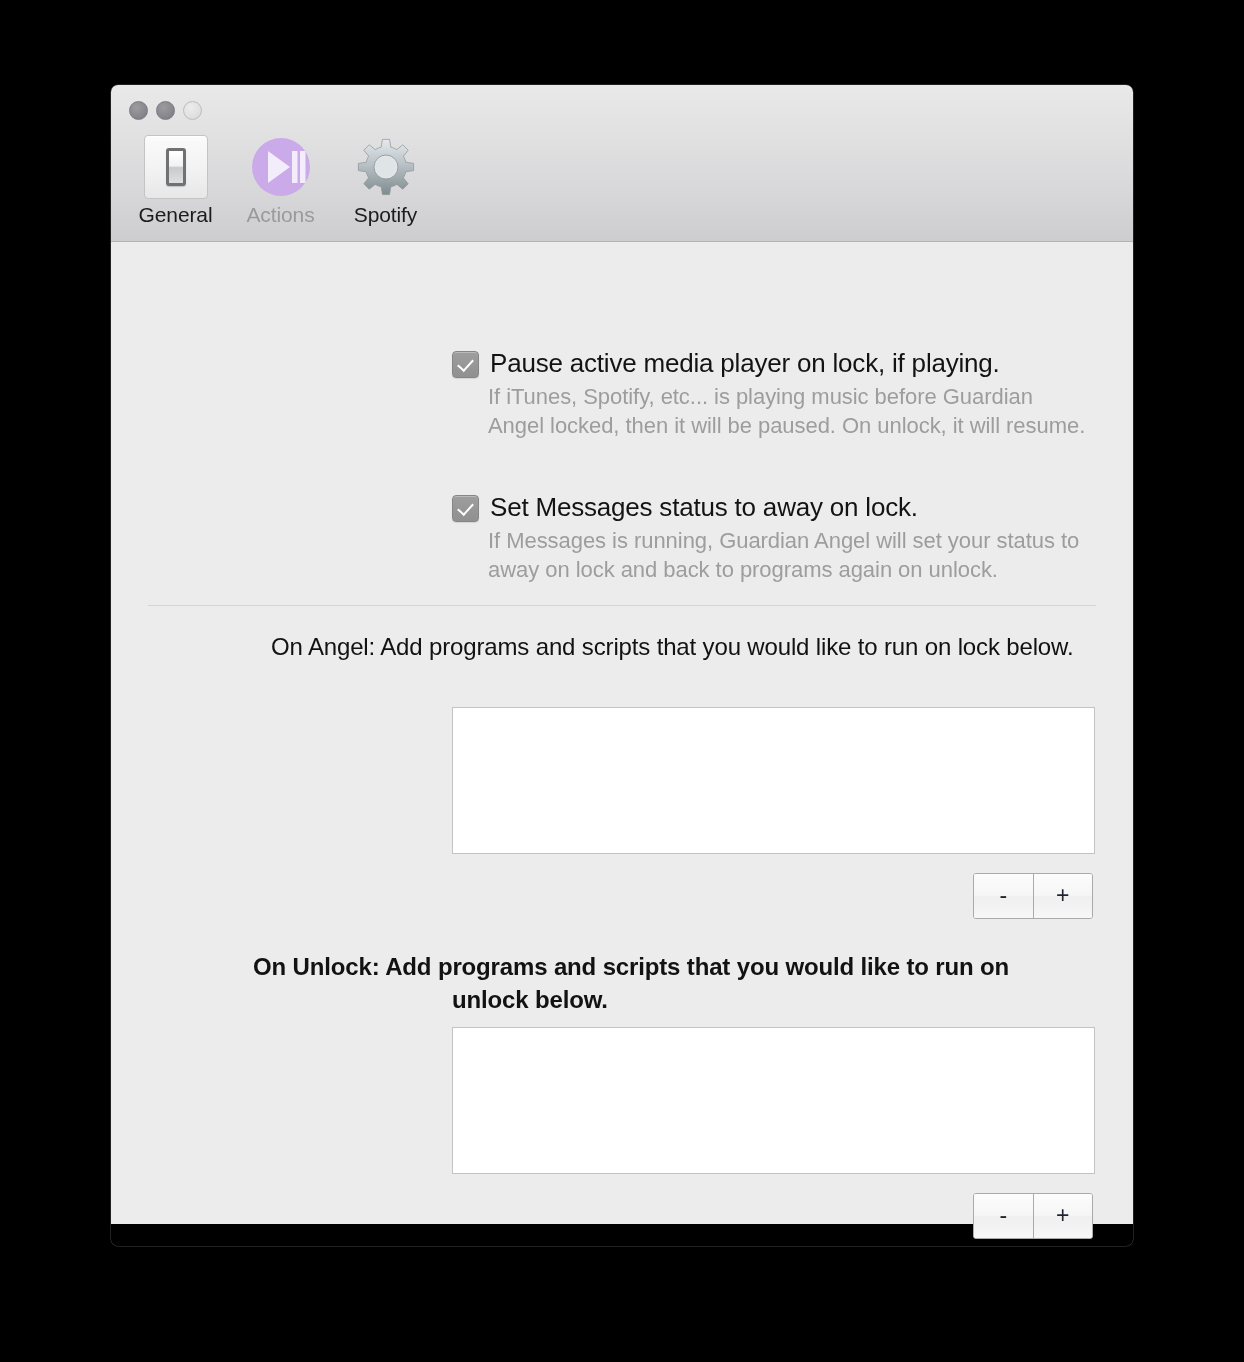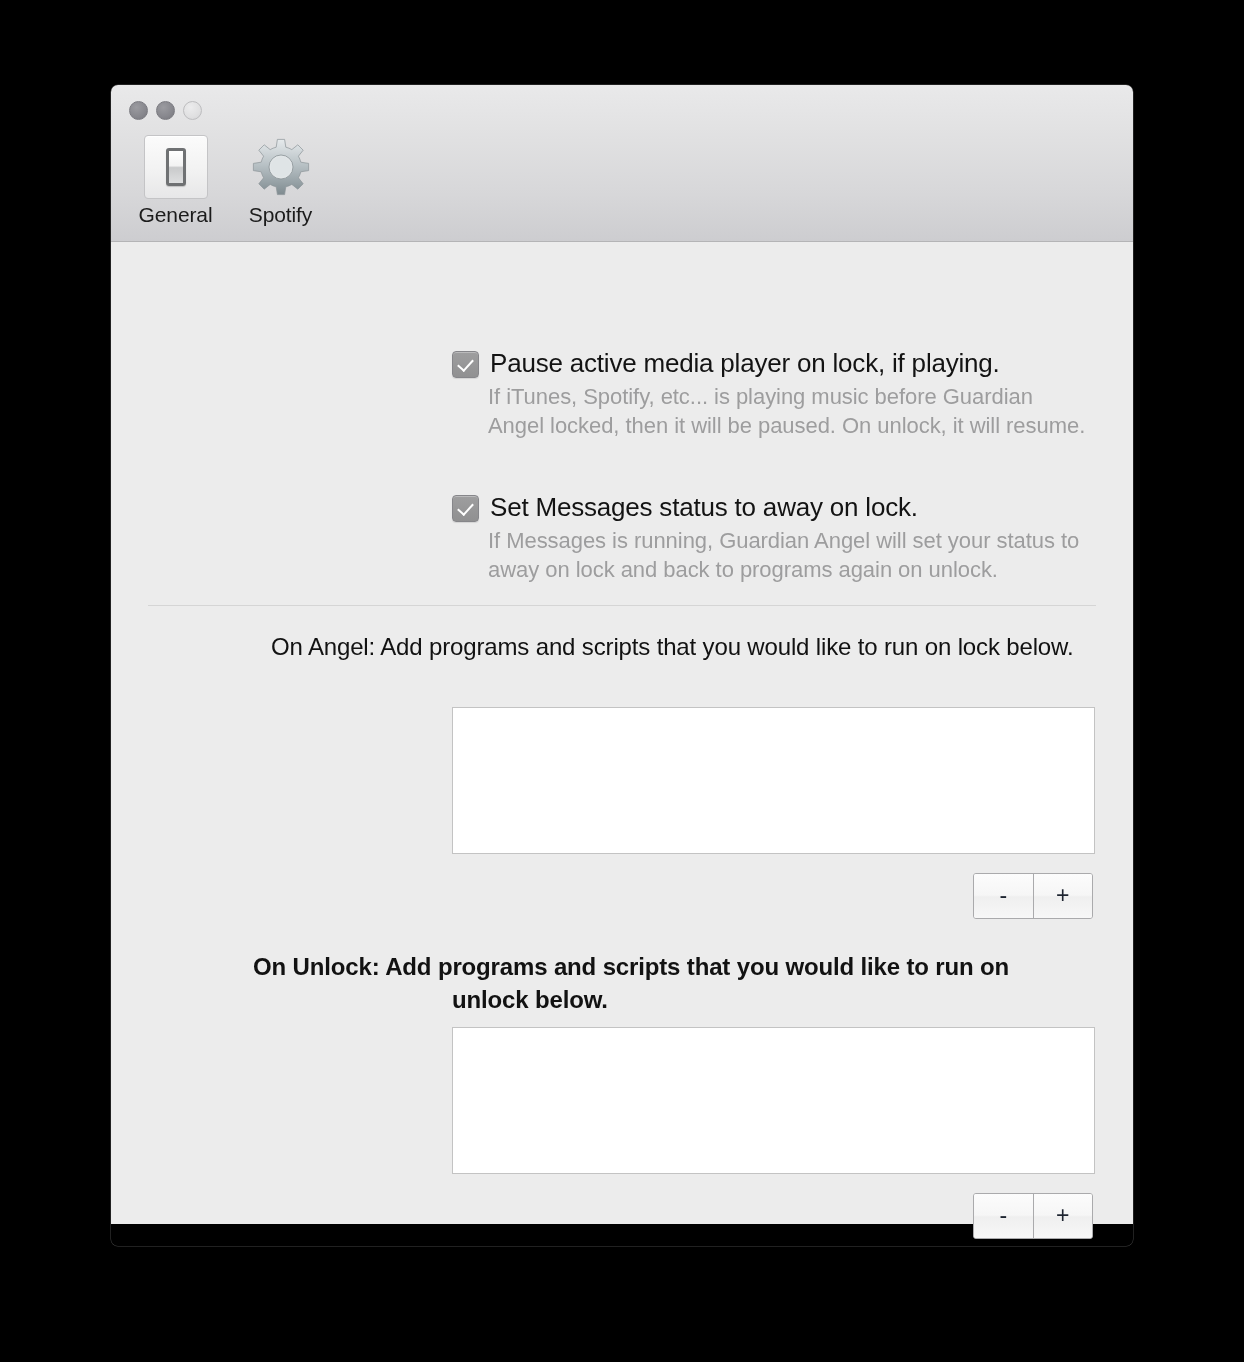--- a/index.html
+++ b/index.html
@@ -260,20 +260,31 @@
 
     <div id="toolbar-items">
 
       <div class="tab selected">
         <div class="icon-wrap">
           <div class="switch-glyph"></div>
         </div>
         <div class="tab-label">General</div>
       </div>
 
+      <div class="tab dim">
+        <div class="icon-wrap">
+          <svg width="62" height="62" viewBox="0 0 62 62" aria-hidden="true">
+            <circle cx="31" cy="31" r="29" fill="#cbaae9"></circle>
+            <polygon points="18,15 40,31 18,47" fill="#f3ecfb"></polygon>
+            <rect x="42" y="15" width="5.5" height="32" fill="#f3ecfb"></rect>
+            <rect x="50" y="15" width="5.5" height="32" fill="#f3ecfb"></rect>
+          </svg>
+        </div>
+        <div class="tab-label">Actions</div>
+      </div>
 
       <div class="tab">
         <div class="icon-wrap">
           <svg width="60" height="60" viewBox="0 0 100 100" aria-hidden="true">
             <defs>
               <linearGradient id="gearGrad" x1="0" y1="0" x2="0" y2="1">
                 <stop offset="0%" stop-color="#e6eaec"></stop>
                 <stop offset="45%" stop-color="#b9c2c6"></stop>
                 <stop offset="100%" stop-color="#7f8b90"></stop>
               </linearGradient>

